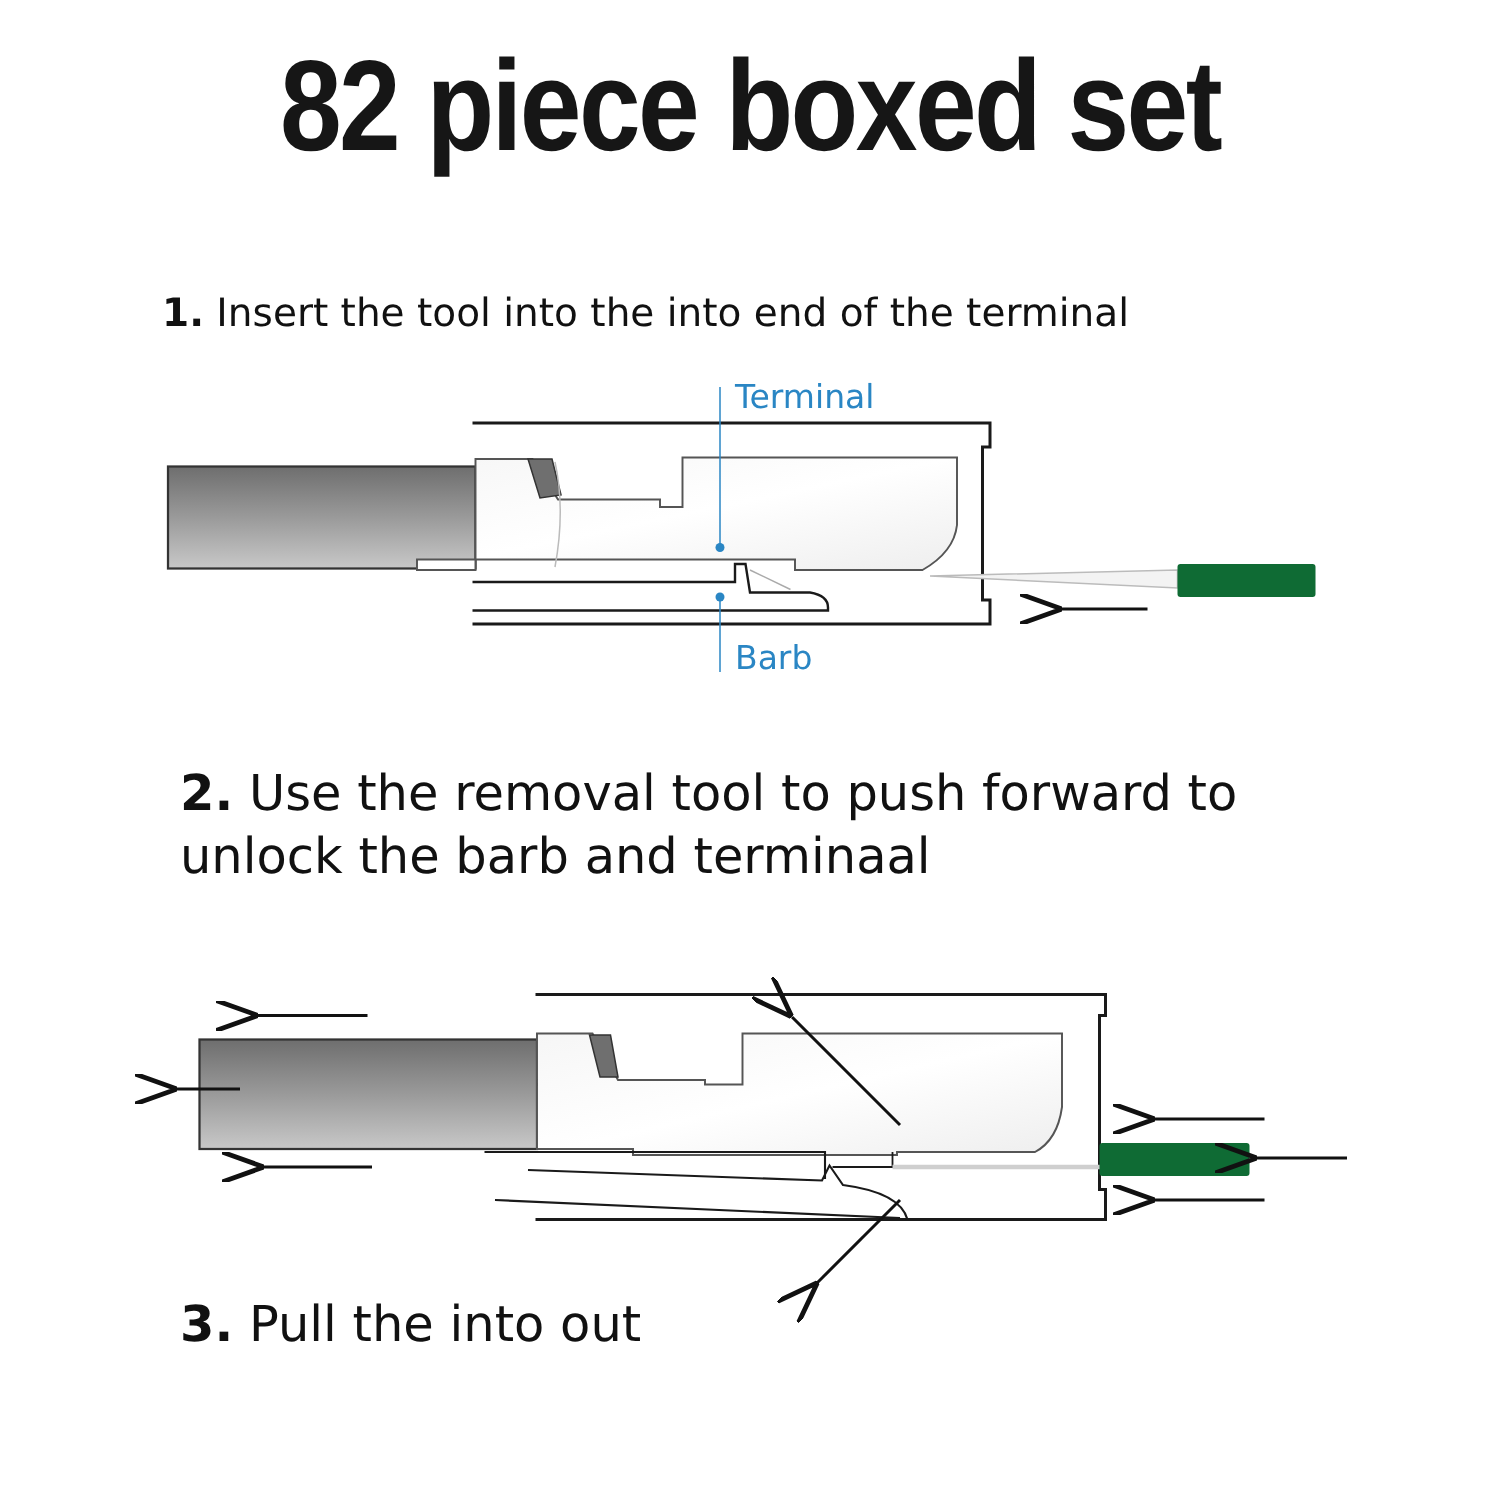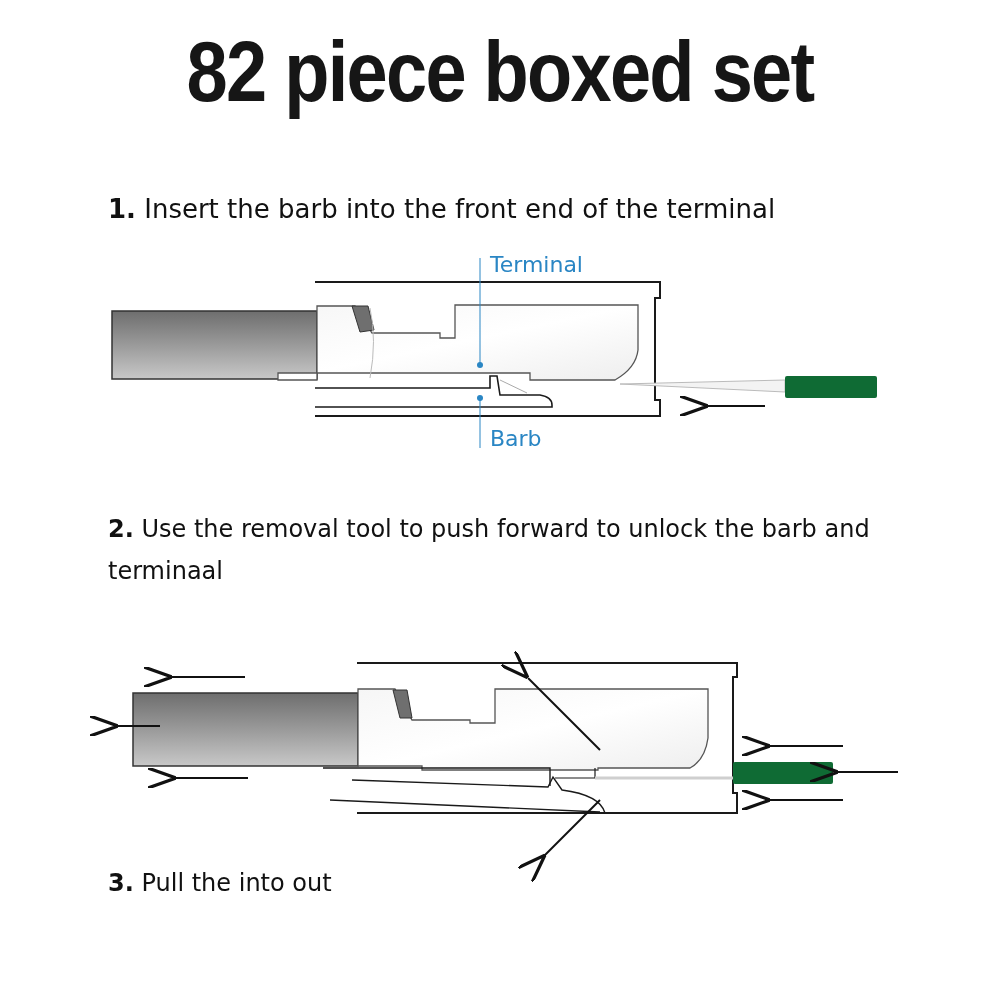--- a/index.html
+++ b/index.html
@@ -1,33 +1,33 @@
 <!DOCTYPE html>
 <html><head>
 <meta charset="utf-8">
 <style>
   html, body { margin:0; padding:0; background:#ffffff; }
   body { width:1000px; height:1000px; position:relative; overflow:hidden; font-family:"DejaVu Sans", sans-serif; color:#111; }
   .title { position:absolute; left:0; top:22px; width:1000px; text-align:center; font-family:"Liberation Sans", sans-serif; font-weight:bold; font-size:86px; letter-spacing:-2px; color:#161616; transform:scaleX(0.86); transform-origin:center; }
-  .step { position:absolute; left:108px; font-family:"DejaVu Sans", sans-serif; font-size:24px; color:#111; line-height:42px; }
+  .step { position:absolute; left:120px; font-family:"DejaVu Sans", sans-serif; font-size:33px; color:#111; line-height:42px; }
   .step .num { font-weight:bold; }
   .step1 { top:188px; left:108px; font-size:26px; }
   .step2 { top:508px; width:820px; }
   .step3 { top:862px; }
   svg { position:absolute; left:0; top:0; }
   .lbl { font-family:"DejaVu Sans", sans-serif; font-size:22px; fill:#2a86c4; }
 </style>
 </head>
 <body>
 
 <div class="title">82 piece boxed set</div>
 
 <div class="step step1">
   <span class="num">1.</span>
-  <span>Insert the barb into the front end of the terminal</span>
+  <span>Insert the tool into the into end of the terminal</span>
 </div>
 
 <div class="step step2">
   <span class="num">2.</span>
   <span>Use the removal tool to push forward to unlock the barb and terminaal</span>
 </div>
 
 <div class="step step3">
   <span class="num">3.</span>
   <span>Pull the into out</span>

